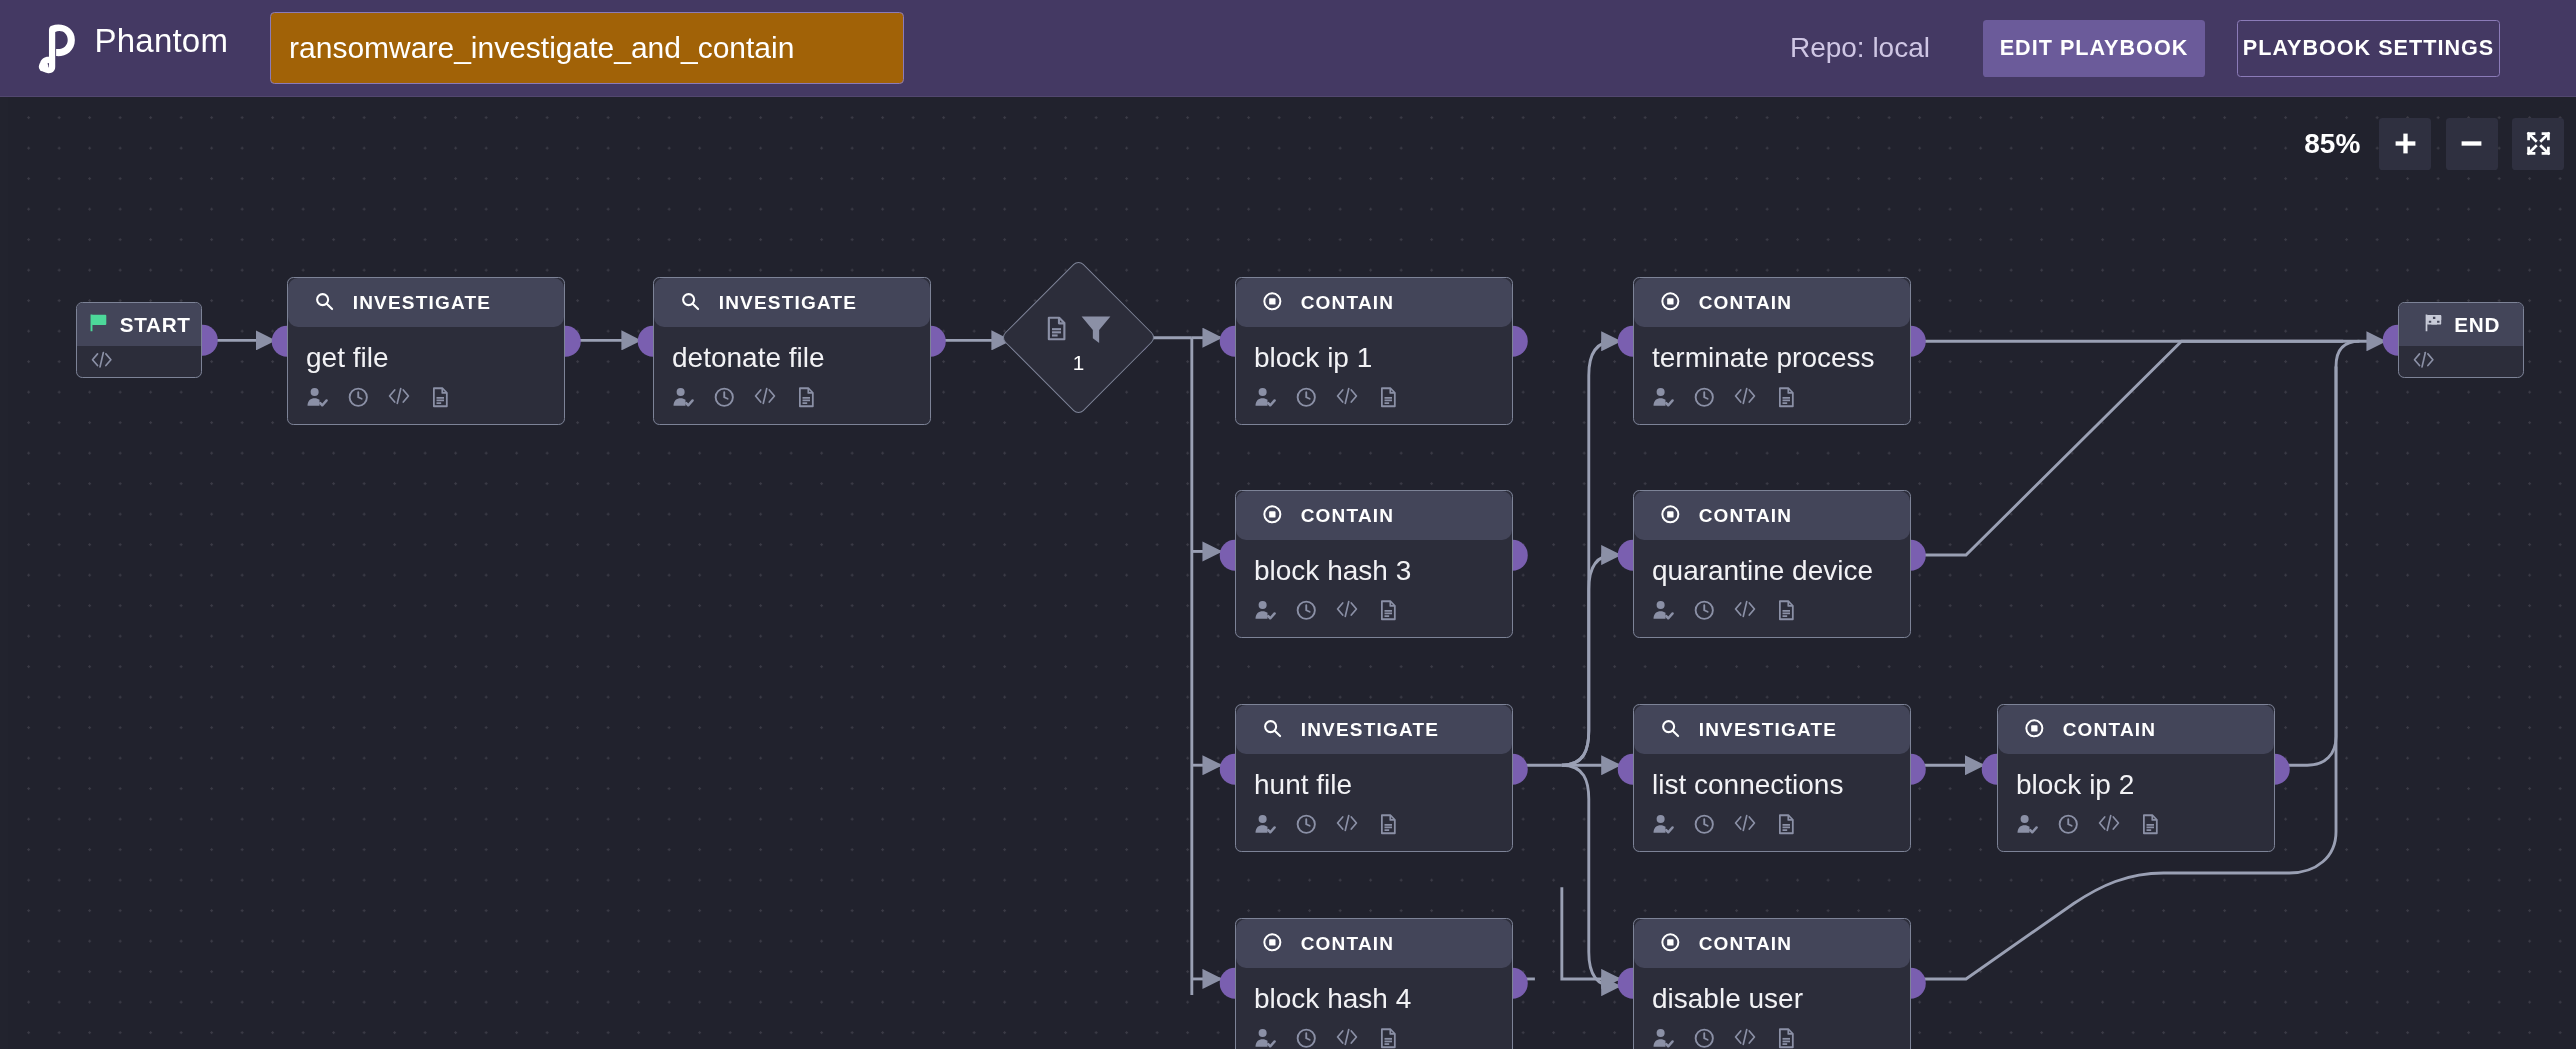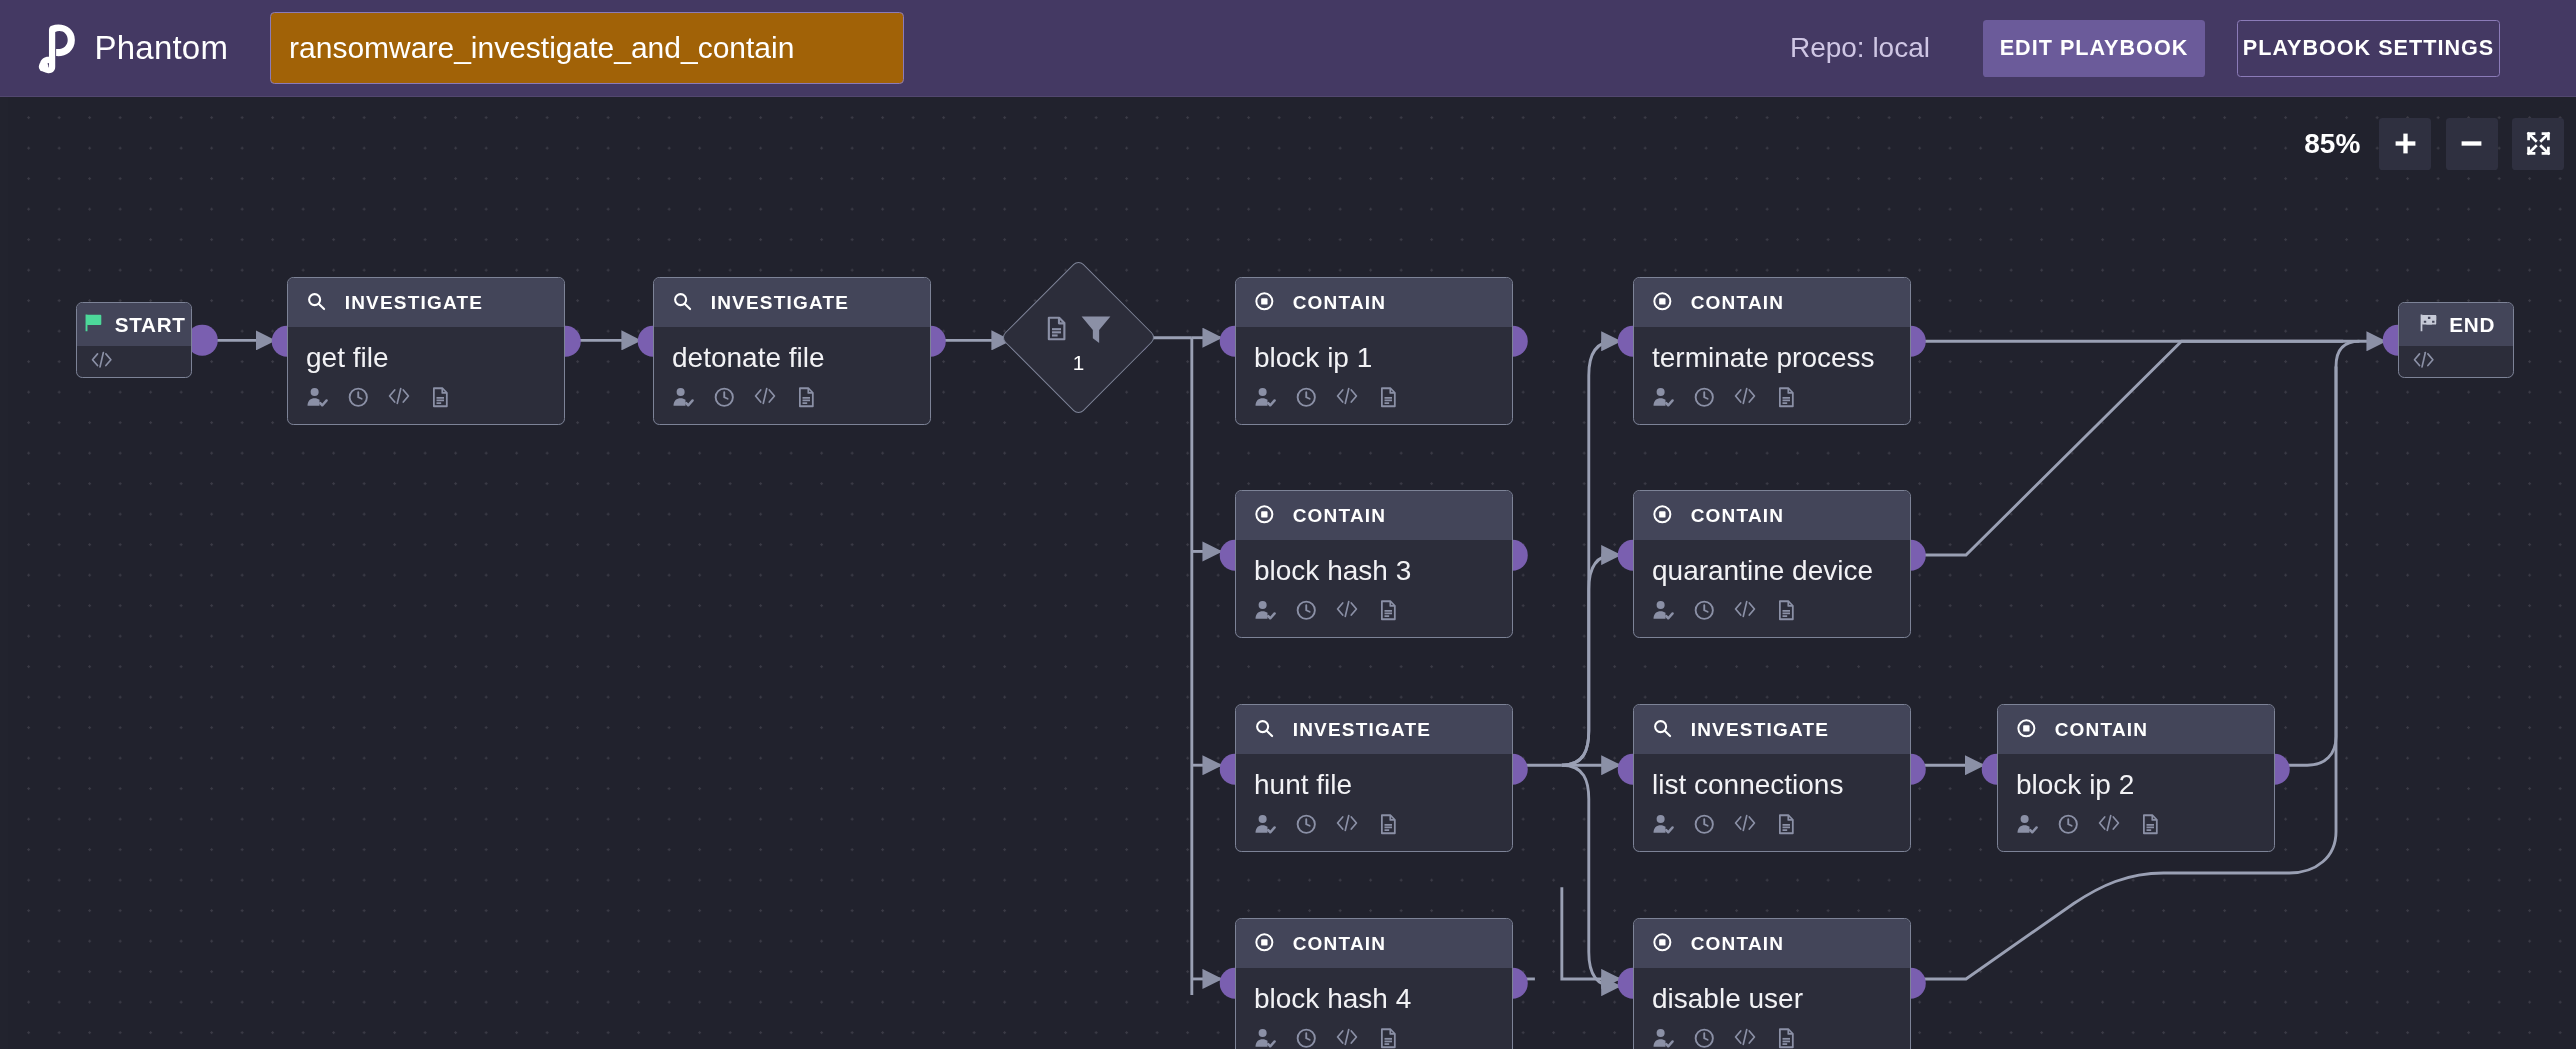--- a/index.html
+++ b/index.html
@@ -22,21 +22,20 @@
     width: 2576px;
     height: 97px;
     background: #443963;
     box-sizing: border-box;
     display: flex;
     align-items: center;
     border-bottom: 1.8px solid #52476f;
   }
   .brand {
     display: flex;
-    align-items: center;
     margin-left: 32px;
     gap: 12.6px;
   }
   .brand-logo { width: 50px; height: 52px; display:block; }
   .brand-name {
     color: #ffffff;
     font-size: 33px;
     letter-spacing: 0.2px;
     font-weight: 400;
   }
@@ -153,23 +152,24 @@
     border-radius: 6.3px;
     background: #2c2d3a;
     overflow: hidden;
     cursor: pointer;
   }
   .node-header {
     height: 49px;
     background: #434559;
     display: flex;
     align-items: center;
-    padding-left: 18px;
+    padding-left: 26px;
     gap: 18px;
     box-sizing: border-box;
+    border-radius: 10px;
   }
   .node-header .hdr-icon { display:flex; align-items:center; }
   .node-type {
     color: #ffffff;
     font-size: 19px;
     font-weight: 700;
     letter-spacing: 1.2px;
   }
   .node-body {
     padding: 16px 18px 0 18px;
@@ -189,21 +189,21 @@
     align-items: flex-end;
     gap: 18px;
   }
   .node-icons .nicon { display: flex; align-items: center; }
 
   
   .node-terminal {
     position: absolute;
     z-index: 10;
     box-sizing: border-box;
-    width: 116px;
+    width: 126px;
     height: 76px;
     border: 1.8px solid #7d8397;
     border-radius: 6.3px;
     background: #2c2d3a;
     overflow: hidden;
     cursor: pointer;
   }
   .terminal-header {
     height: 43px;
     background: #434559;

